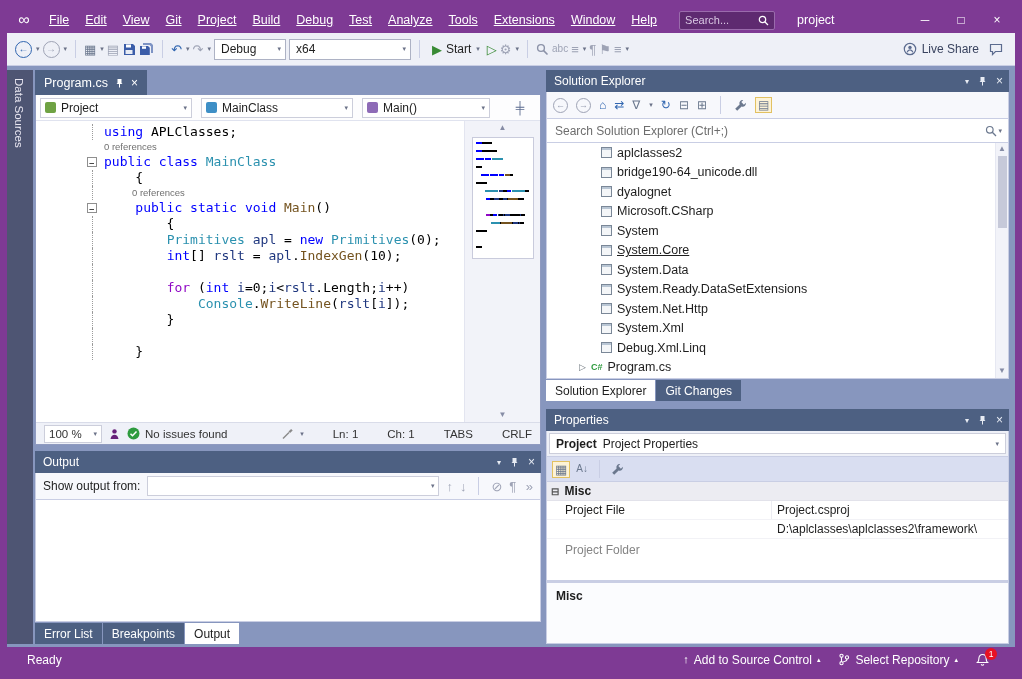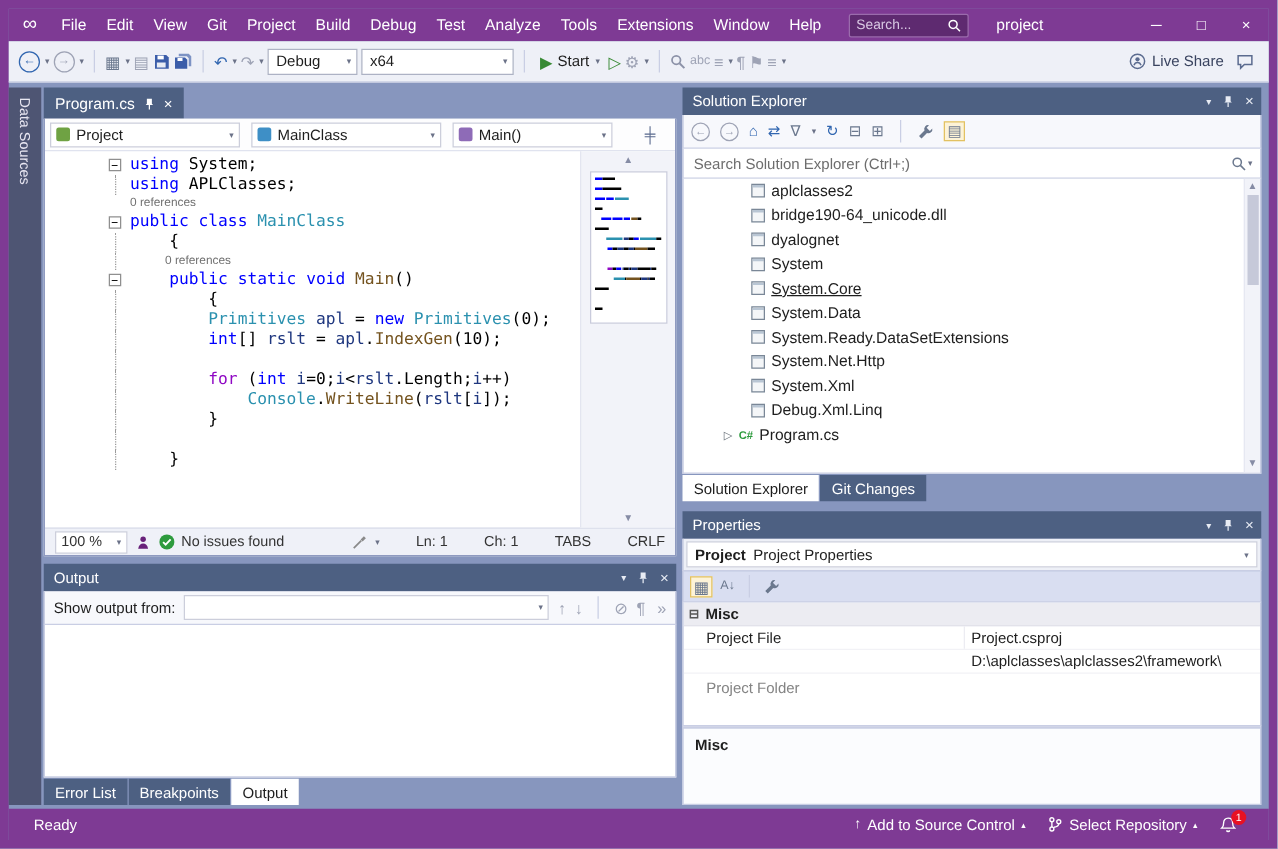--- a/index.html
+++ b/index.html
@@ -132,21 +132,21 @@
 
   svg{display:block;}
 </style>
 </head>
 <body>
 
 <div class="window">
 
   <div class="titlebar">
     <span class="vs-logo">∞</span>
-    <nav id="menubar" style="display:flex;">
+    <nav id="menubar" style="display:flex;text-decoration:underline;">
         <span class="menu-item">File</span>
         <span class="menu-item">Edit</span>
         <span class="menu-item">View</span>
         <span class="menu-item">Git</span>
         <span class="menu-item">Project</span>
         <span class="menu-item">Build</span>
         <span class="menu-item">Debug</span>
         <span class="menu-item">Test</span>
         <span class="menu-item">Analyze</span>
         <span class="menu-item">Tools</span>
@@ -284,21 +284,20 @@
           <span class="nav-combo w130">
             <span class="nic nic-method"></span>
             <span>Main()</span>
             <span class="caret" style="margin-left:auto;">▾</span>
           </span>
           <span class="split-btn">╪</span>
         </div>
 
         <div class="code-area">
           <div class="code-lines" id="code-lines">
-              <div class="code-row"><span class="fold-cell"><span class="fold-box"></span></span><span class="code-text"><span style="color: rgb(0, 0, 255);">using</span><span style="color: rgb(0, 0, 0);"> System;</span></span></div>
               <div class="code-row"><span class="fold-cell fold-line"></span><span class="code-text"><span style="color: rgb(0, 0, 255);">using</span><span style="color: rgb(0, 0, 0);"> APLClasses;</span></span></div>
               <div class="codelens-row">
                 <span class="fold-cell"></span>
                 <span class="codelens" style="padding-left: 0px;">0 references</span>
               </div>
               <div class="code-row"><span class="fold-cell"><span class="fold-box"></span></span><span class="code-text"><span style="color: rgb(0, 0, 255);">public</span><span style="color: rgb(0, 0, 0);"> </span><span style="color: rgb(0, 0, 255);">class</span><span style="color: rgb(0, 0, 0);"> </span><span style="color: rgb(43, 145, 175);">MainClass</span></span></div>
               <div class="code-row"><span class="fold-cell fold-line"></span><span class="code-text"><span style="color: rgb(0, 0, 0);">    {</span></span></div>
               <div class="codelens-row">
                 <span class="fold-cell fold-line"></span>
                 <span class="codelens" style="padding-left: 28px;">0 references</span>
@@ -536,20 +535,24 @@
               <div class="tree-row" style="padding-left: 54px;">
                 <span class="ref-icon"></span>
                 <span class="tree-label">bridge190-64_unicode.dll</span>
               </div>
               <div class="tree-row" style="padding-left: 54px;">
                 <span class="ref-icon"></span>
                 <span class="tree-label">dyalognet</span>
               </div>
               <div class="tree-row" style="padding-left: 54px;">
                 <span class="ref-icon"></span>
+                <span class="tree-label">Microsoft.CSharp</span>
+              </div>
+              <div class="tree-row" style="padding-left: 54px;">
+                <span class="ref-icon"></span>
                 <span class="tree-label">System</span>
               </div>
               <div class="tree-row" style="padding-left: 54px; text-decoration: underline;">
                 <span class="ref-icon"></span>
                 <span class="tree-label">System.Core</span>
               </div>
               <div class="tree-row" style="padding-left: 54px;">
                 <span class="ref-icon"></span>
                 <span class="tree-label">System.Data</span>
               </div>

